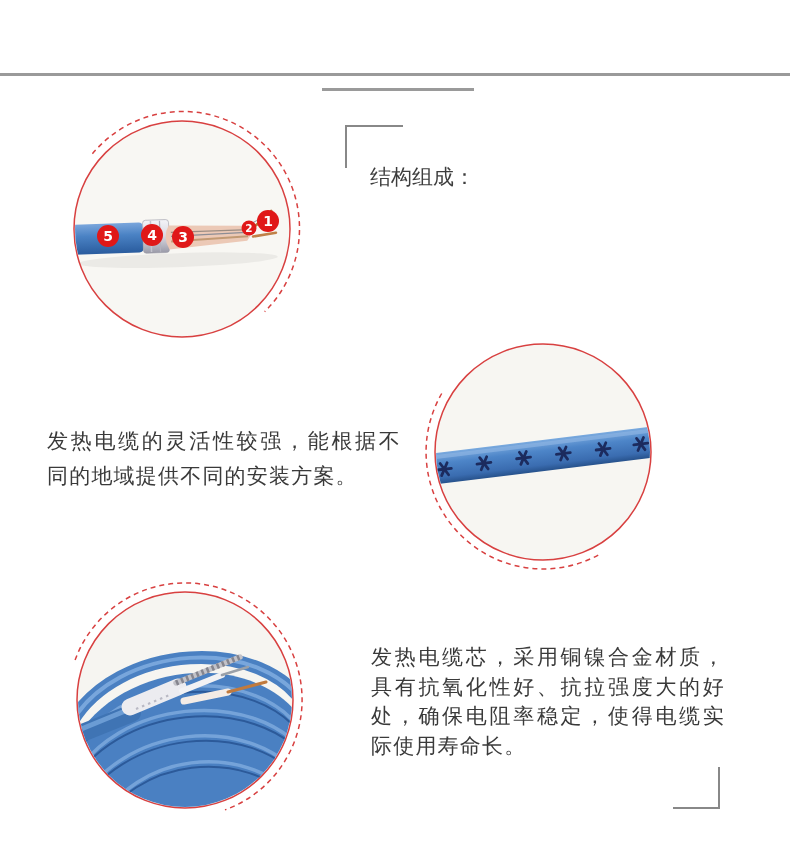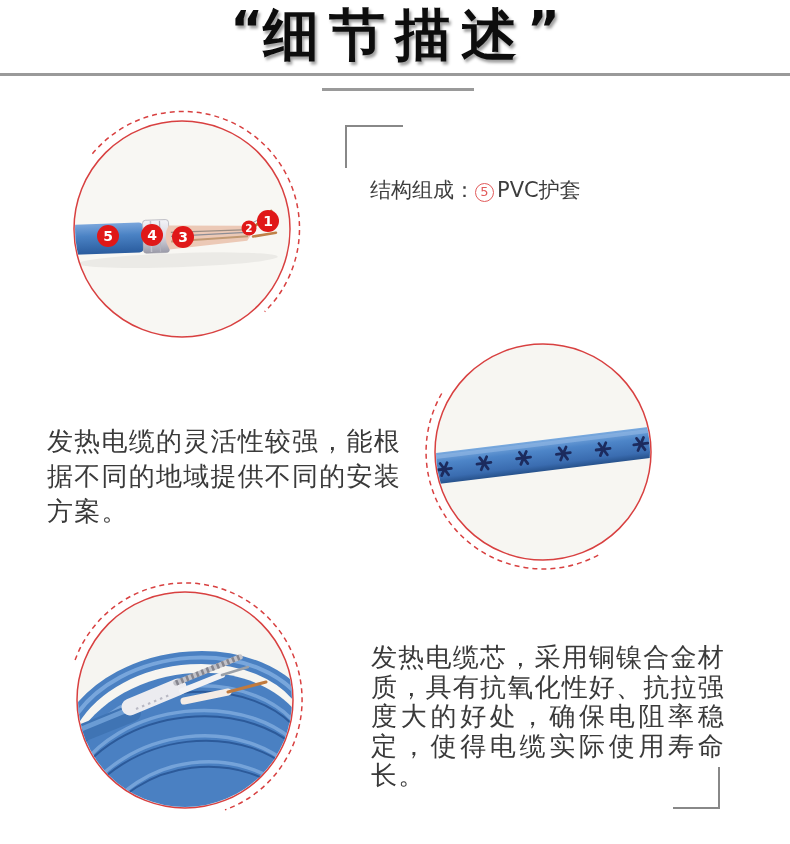--- a/index.html
+++ b/index.html
@@ -35,48 +35,47 @@
   .bracket-top {
     position:absolute; left:345px; top:125px; width:58px; height:43px;
     border-top:2px solid #888; border-left:2px solid #888;
   }
   .bracket-bottom {
     position:absolute; left:673px; top:767px; width:47px; height:42px;
     border-right:2px solid #888; border-bottom:2px solid #888;
   }
   
   .structure {
-    position:absolute; left:370px; top:176px;
+    position:absolute; left:370px; top:163px;
     display:flex; align-items:flex-start;
     color:#3d3d3d; font-size:21px; line-height:29px;justify-content:center;
   }
   .structure .intro { white-space:nowrap; }
   .structure ul { list-style:none; }
   .structure li { white-space:nowrap; }
   .cnum {
     display:inline-block; width:19px; height:19px; border:1.5px solid #e25b5b;
     border-radius:50%; color:#e25b5b; font-size:13px; line-height:16px;
     text-align:center; vertical-align:1px; margin-right:3px;
   }
   
   .para {
-    position:absolute; color:#3a3a3a; font-size:26px; letter-spacing:1.2px;
+    position:absolute; color:#3a3a3a; font-size:21px; letter-spacing:1.2px;
     width:354px; text-align:justify;
   }
   .para1 { left:47px;  top:424px; line-height:35px; }
   .para2 { left:371px; top:643px; line-height:29.5px; }
   
   .marker-num { fill:#ffffff; font-weight:bold; font-family:"DejaVu Sans",sans-serif; }
 </style>
 </head>
 <body>
 
 <div class="page">
 
-  <div class="title"><span class="quote">“</span><span>细节描述</span><span class="quote">”</span></div>
   <div class="rule-full"></div>
   <div class="rule-short"></div>
 
   <svg class="photo photo1" viewBox="0 0 250 250" xmlns="http://www.w3.org/2000/svg">
     <defs>
       <clipPath id="clip1">
           <circle cx="125" cy="127" r="107"></circle>
         </clipPath>
       <linearGradient id="gBlue1" x1="0" y1="0" x2="0" y2="1">
         <stop offset="0" stop-color="#7aa6dc"></stop>
@@ -128,21 +127,20 @@
         <text class="marker-num" x="211" y="124" font-size="14" text-anchor="middle">1</text>
       </g>
     </g>
   </svg>
 
   <div class="bracket-top"></div>
 
   <div class="structure">
     <span class="intro">结构组成：</span>
     <ul>
-      <li><span class="cnum">5</span><span>PVC护套</span></li>
     </ul>
   </div>
 
   <p class="para para1">发热电缆的灵活性较强，能根据不同的地域提供不同的安装方案。</p>
 
   <svg class="photo photo2" viewBox="0 0 250 250" xmlns="http://www.w3.org/2000/svg">
     <defs>
       <clipPath id="clip2">
           <circle cx="125" cy="125" r="107"></circle>
         </clipPath>

